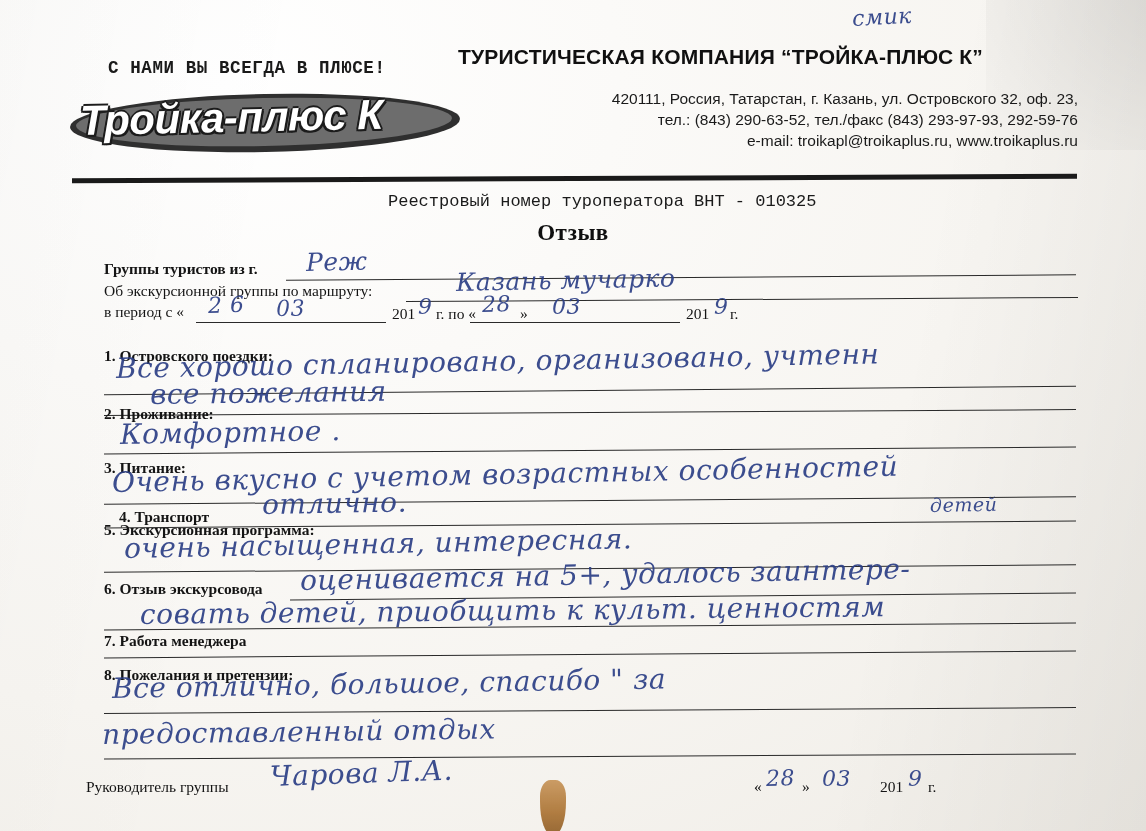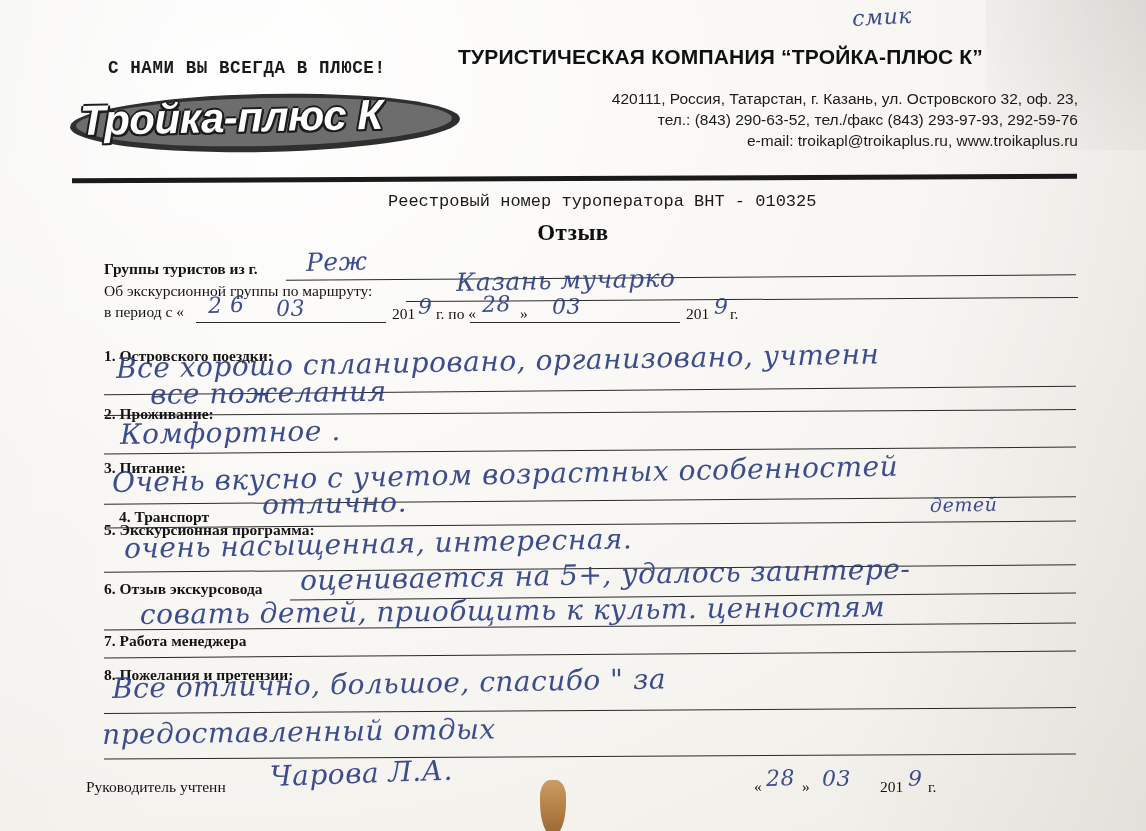--- a/index.html
+++ b/index.html
@@ -323,21 +323,21 @@
 
     <div class="lbl" style="left:104px; top:666px;">
       <span>8.</span>
       <span>Пожелания и претензии:</span>
     </div>
     <div class="line" style="left:104px; top:710px; width:972px; transform:rotate(-0.35deg);"></div>
     <div class="line" style="left:104px; top:756px; width:972px; transform:rotate(-0.3deg);"></div>
     <div class="hw s2" style="left:112px; top:672px; transform:rotate(-1deg);">Все отлично, большое, спасибо " за</div>
     <div class="hw s2" style="left:102px; top:718px; transform:rotate(-0.8deg);">предоставленный отдых</div>
 
-    <div class="lbl reg" style="left:86px; top:778px; font-weight:normal;">Руководитель учтенн</div>
+    <div class="lbl reg" style="left:86px; top:778px; font-weight:normal;">Руководитель группы</div>
     <div class="hw s2" style="left:270px; top:760px; transform:rotate(-2deg);">Чарова Л.А.</div>
 
     <div class="lbl reg" style="left:754px; top:778px; font-weight:normal;">«</div>
     <div class="hw s3" style="left:766px; top:766px; transform:rotate(-2deg);">28</div>
     <div class="lbl reg" style="left:802px; top:778px; font-weight:normal;">»</div>
     <div class="hw s3" style="left:822px; top:766px;">03</div>
     <div class="lbl reg" style="left:880px; top:778px; font-weight:normal;">201</div>
     <div class="hw s3" style="left:908px; top:766px;">9</div>
     <div class="lbl reg" style="left:928px; top:778px; font-weight:normal;">г.</div>
   </div>

